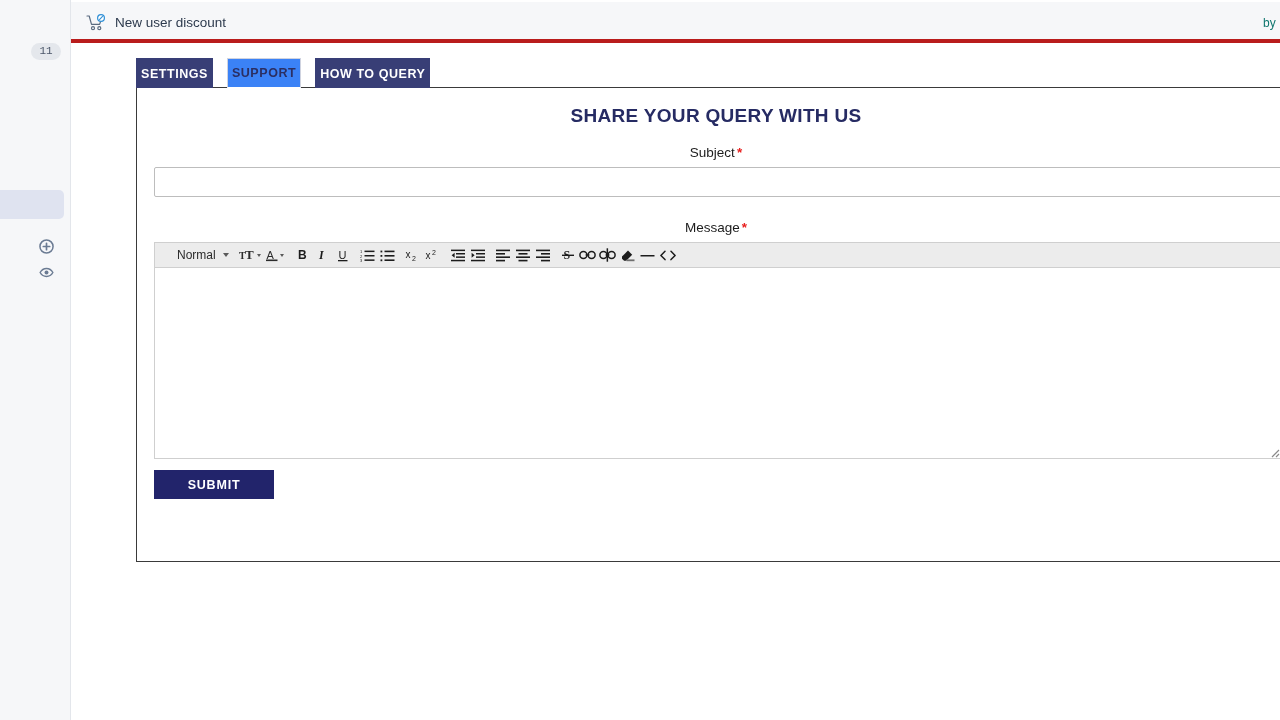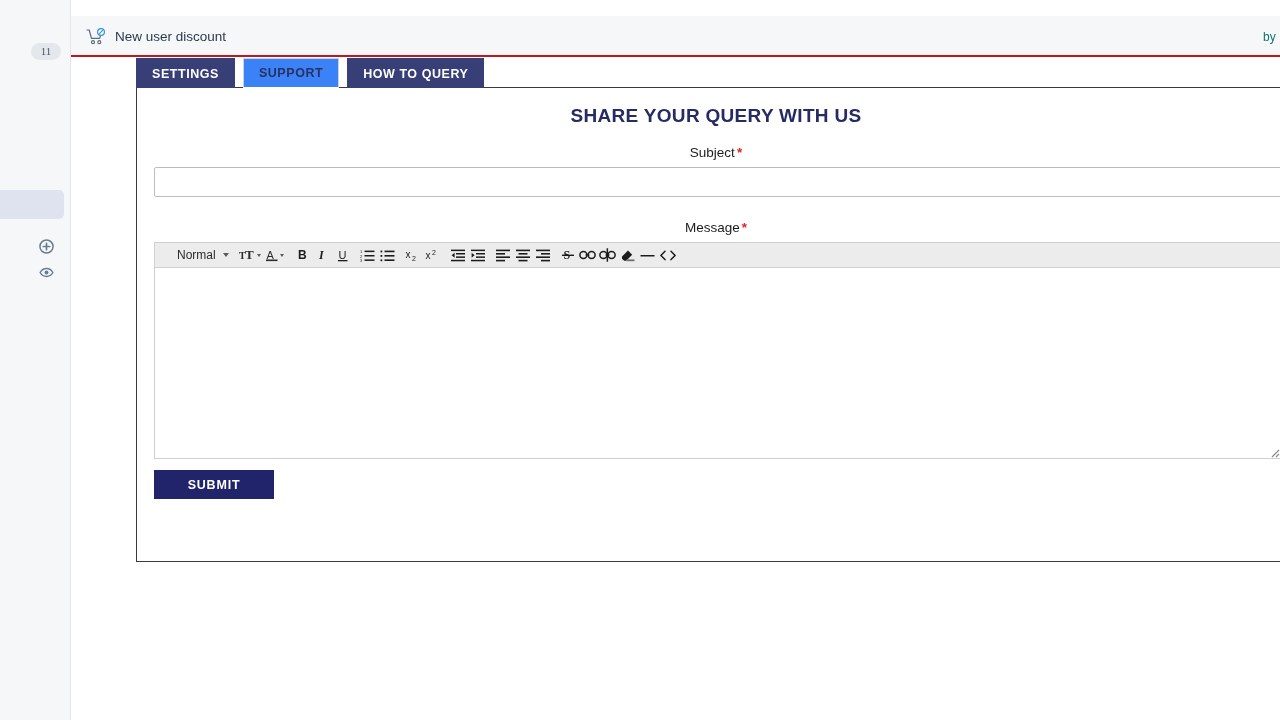--- a/index.html
+++ b/index.html
@@ -25,43 +25,43 @@
   .rail-badge {
     position: absolute; left: 31px; top: 43px;
     min-width: 30px; height: 17px;
     border-radius: 9px;
     background: #e4e7ec;
     color: #4a5568;
     font-size: 11px;
     line-height: 17px;
     text-align: center;
     padding: 0 6px;
-    font-family: Liberation Serif, serif;
+    font-family: Liberation Mono, monospace;
   }
   .rail-active-block {
     position: absolute; left: -8px; top: 190px;
     width: 72px; height: 29px;
     background: #dfe3f0;
     border-radius: 5px;
   }
   .rail-icon {
     position: absolute; left: 39px;
     width: 15px; height: 15px;
     color: #6b7b93;
   }
   .rail-icon svg { display:block; width:15px; height:15px; }
   .rail-icon-add { top: 239px; }
   .rail-icon-eye { top: 265px; }
 
   
   .promo-bar {
-    position: absolute; left: 71px; top: 16px;
+    position: absolute; left: 71px; top: 2px;
     width: 1209px; height: 41px;
     background: #f6f7f9;
-    border-bottom: 2px solid #b91c1c;
+    border-bottom: 4px solid #b91c1c;
   }
   .promo-left {
     position: absolute; left: 15px; top: 0; height: 41px;
     display: flex; align-items: center; gap: 9px;
   }
   .cart-icon { width: 20px; height: 18px; position: relative; display:block; }
   .cart-icon svg { display:block; }
   .promo-text {
     font-size: 13.5px; color: #2d3a4d;
     font-family: "Liberation Sans", sans-serif;
@@ -77,29 +77,29 @@
 
   
   .tabs {
     position: absolute; left: 136px; top: 58px;
     height: 30px;
     display: flex; align-items: flex-end;
     z-index: 4;
   }
   .tab {
     height: 30px;
-    padding: 0 15px;
+    padding: 0 4px;
     display: flex; align-items: center;
     font-size: 12.5px; font-weight: bold;
     letter-spacing: .55px;
     color: #ffffff;
     background: #383e76;
     border: 1px solid #383e76;
     border-bottom: none;
-    margin-right: 8px;
+    margin-right: 14px;
     white-space: nowrap;
     cursor: pointer;
     user-select: none;
   }
   .tab.active {
     background: #3b82f6;
     color: #2b2f63;
     border: 1px solid #cfd3e0;
     border-bottom: 1px solid #ffffff;
     position: relative; z-index: 3;

